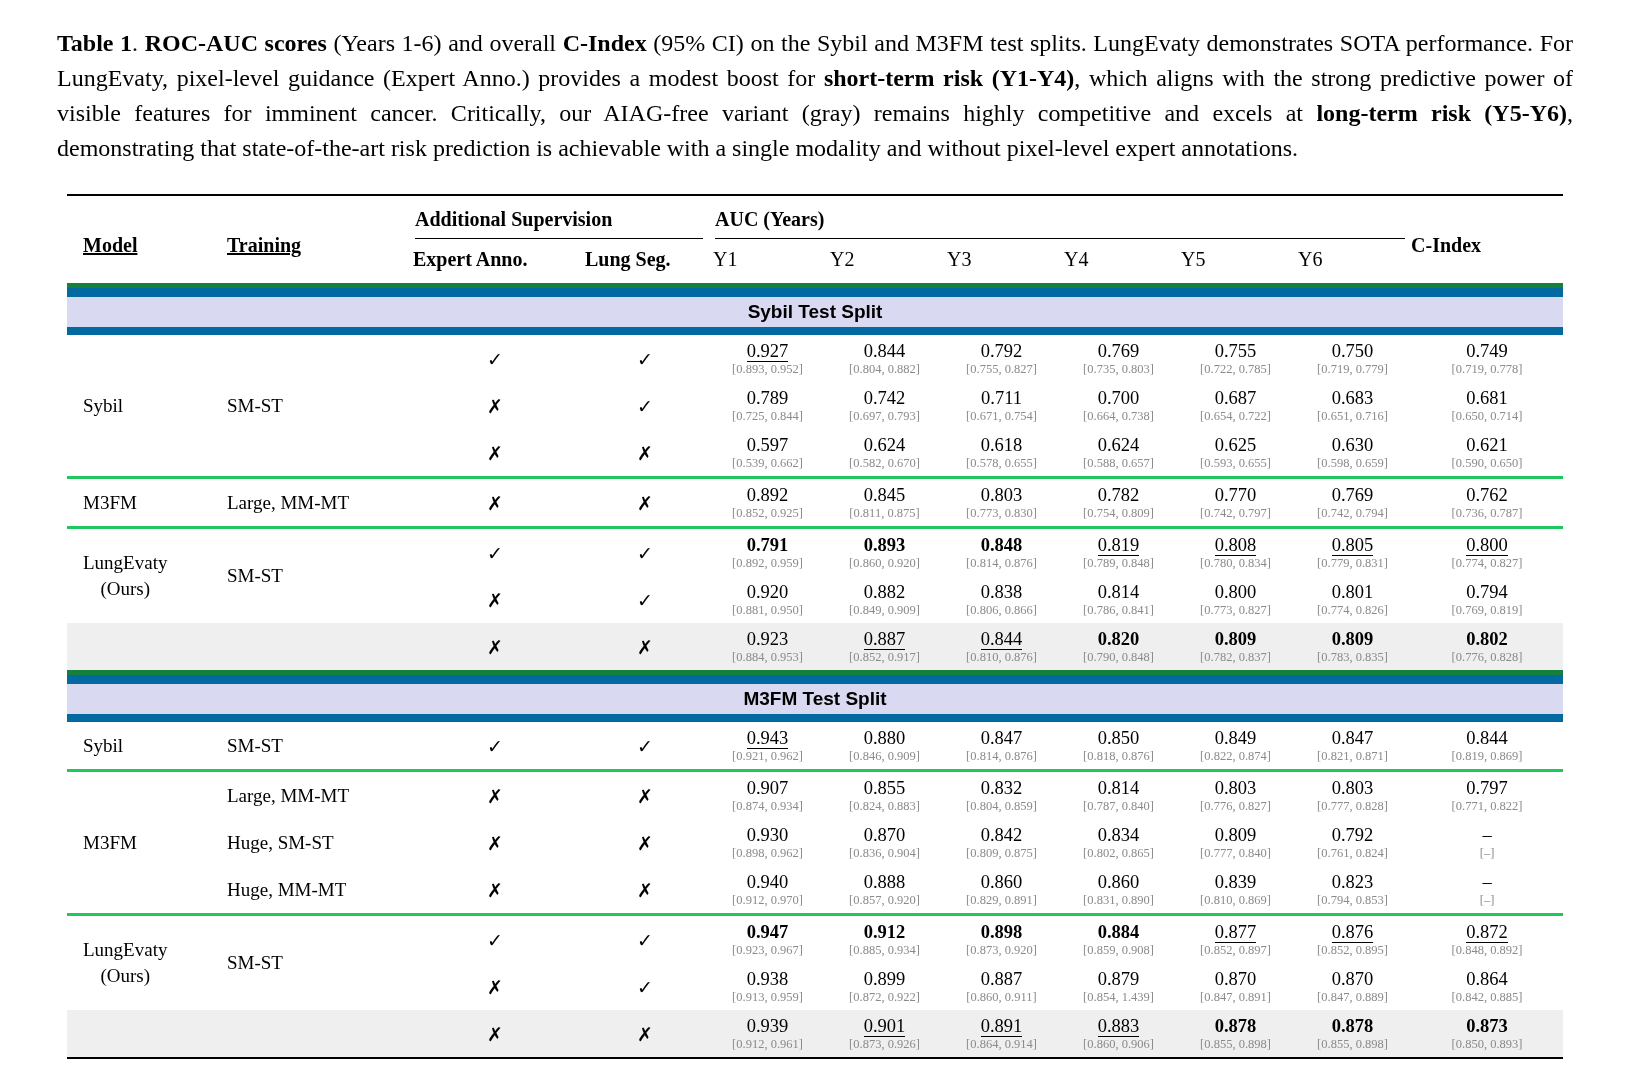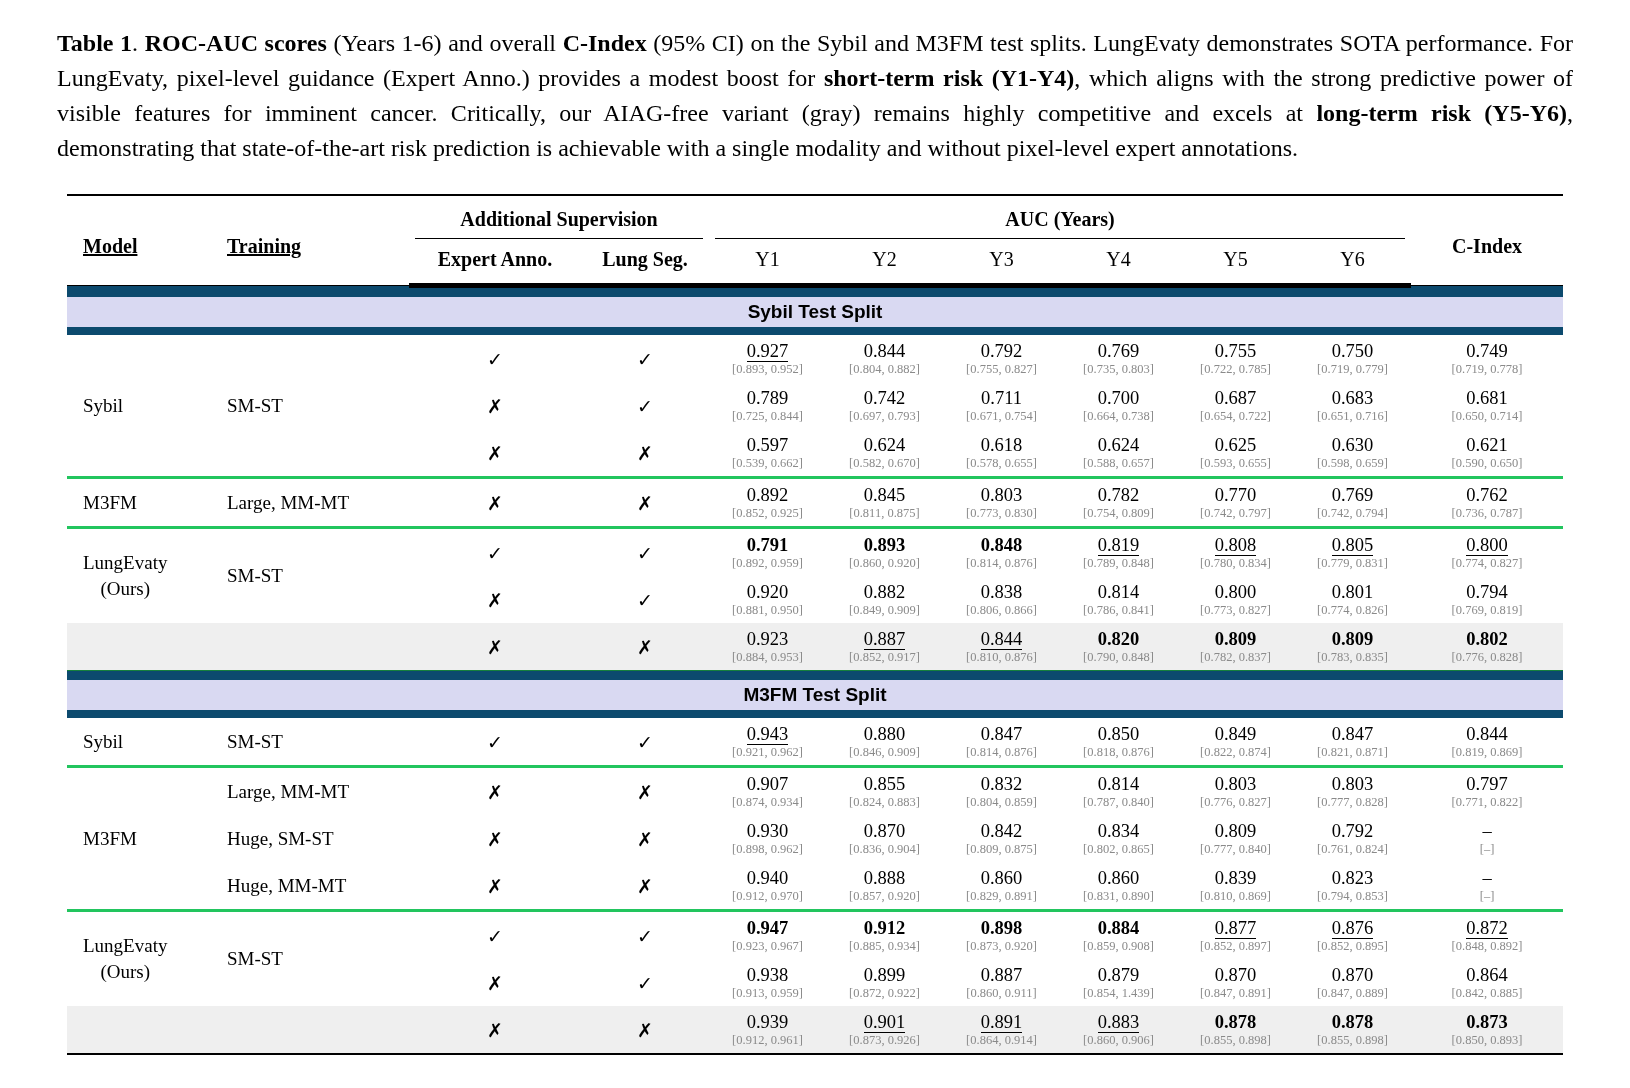--- a/index.html
+++ b/index.html
@@ -16,28 +16,28 @@
   }
   .caption b { font-weight: bold; }
 
   table.results {
     border-collapse: collapse; table-layout: fixed;
     width: 1496px; margin-left: 10px;
     border-top: 2px solid #000; border-bottom: 2px solid #000;
   }
   th, td { vertical-align: middle; }
 
-  thead th { font-size: 20px; font-weight: bold; text-align: center; }
+  thead th { font-size: 20px; font-weight: bold; text-align: left; }
   thead tr.h1 th { padding-top: 12px; }
   thead tr.h1 th.spanh { padding: 12px 6px 0 6px; }
   thead tr.h1 th.spanh .gh {
     display: block; padding-bottom: 7px;
     border-bottom: 1.5px solid #000;
   }
-  thead tr.h2 th { padding: 9px 4px 12px 4px; border-bottom: 5px solid #000000; }
+  thead tr.h2 th { padding: 9px 4px 12px 4px; border-bottom: 2px solid #000000; }
   thead th.vspan { border-bottom: 1px solid #000; }
   thead th.left { text-align: left; padding-left: 16px; text-decoration: underline; }
   thead th.reg { font-weight: normal; }
 
   td.left { text-align: left; font-size: 19px; padding-left: 16px; }
   td.traincell { padding-left: 8px; }
   .mlines { display: inline-block; text-align: center; line-height: 26px; }
 
   td.mark {
     text-align: center; font-size: 19px;
@@ -47,21 +47,21 @@
 
   td.val { text-align: center; padding: 5px 2px 5px 2px; }
   .num { font-size: 18.5px; line-height: 22px; }
   .num .b { font-weight: bold; }
   .num .uline {
     display: inline-block; line-height: 20px;
     border-bottom: 1.5px solid #000;
   }
   .ci { font-size: 12.5px; line-height: 15px; color: var(--ci-color, #8a8a8a); }
 
-  tr.bandrow td { border-top: 1px solid #15803d; padding: 9px 0 8px 0; background: #0c4a6e; }
+  tr.bandrow td { border-top: 5px solid #15803d; padding: 9px 0 8px 0; background: #0369a1; }
   .band {
     background: var(--band-bg, #d9d9f2);
     font-family: "Liberation Sans", sans-serif;
     font-weight: bold; font-size: 19px; text-align: center;
     padding: 4px 0;
   }
   tr.gsep td { border-top: 3px solid #22c55e; }
   tr.gray td { background: var(--gray-bg, #efefef); }
 </style>
 </head>

